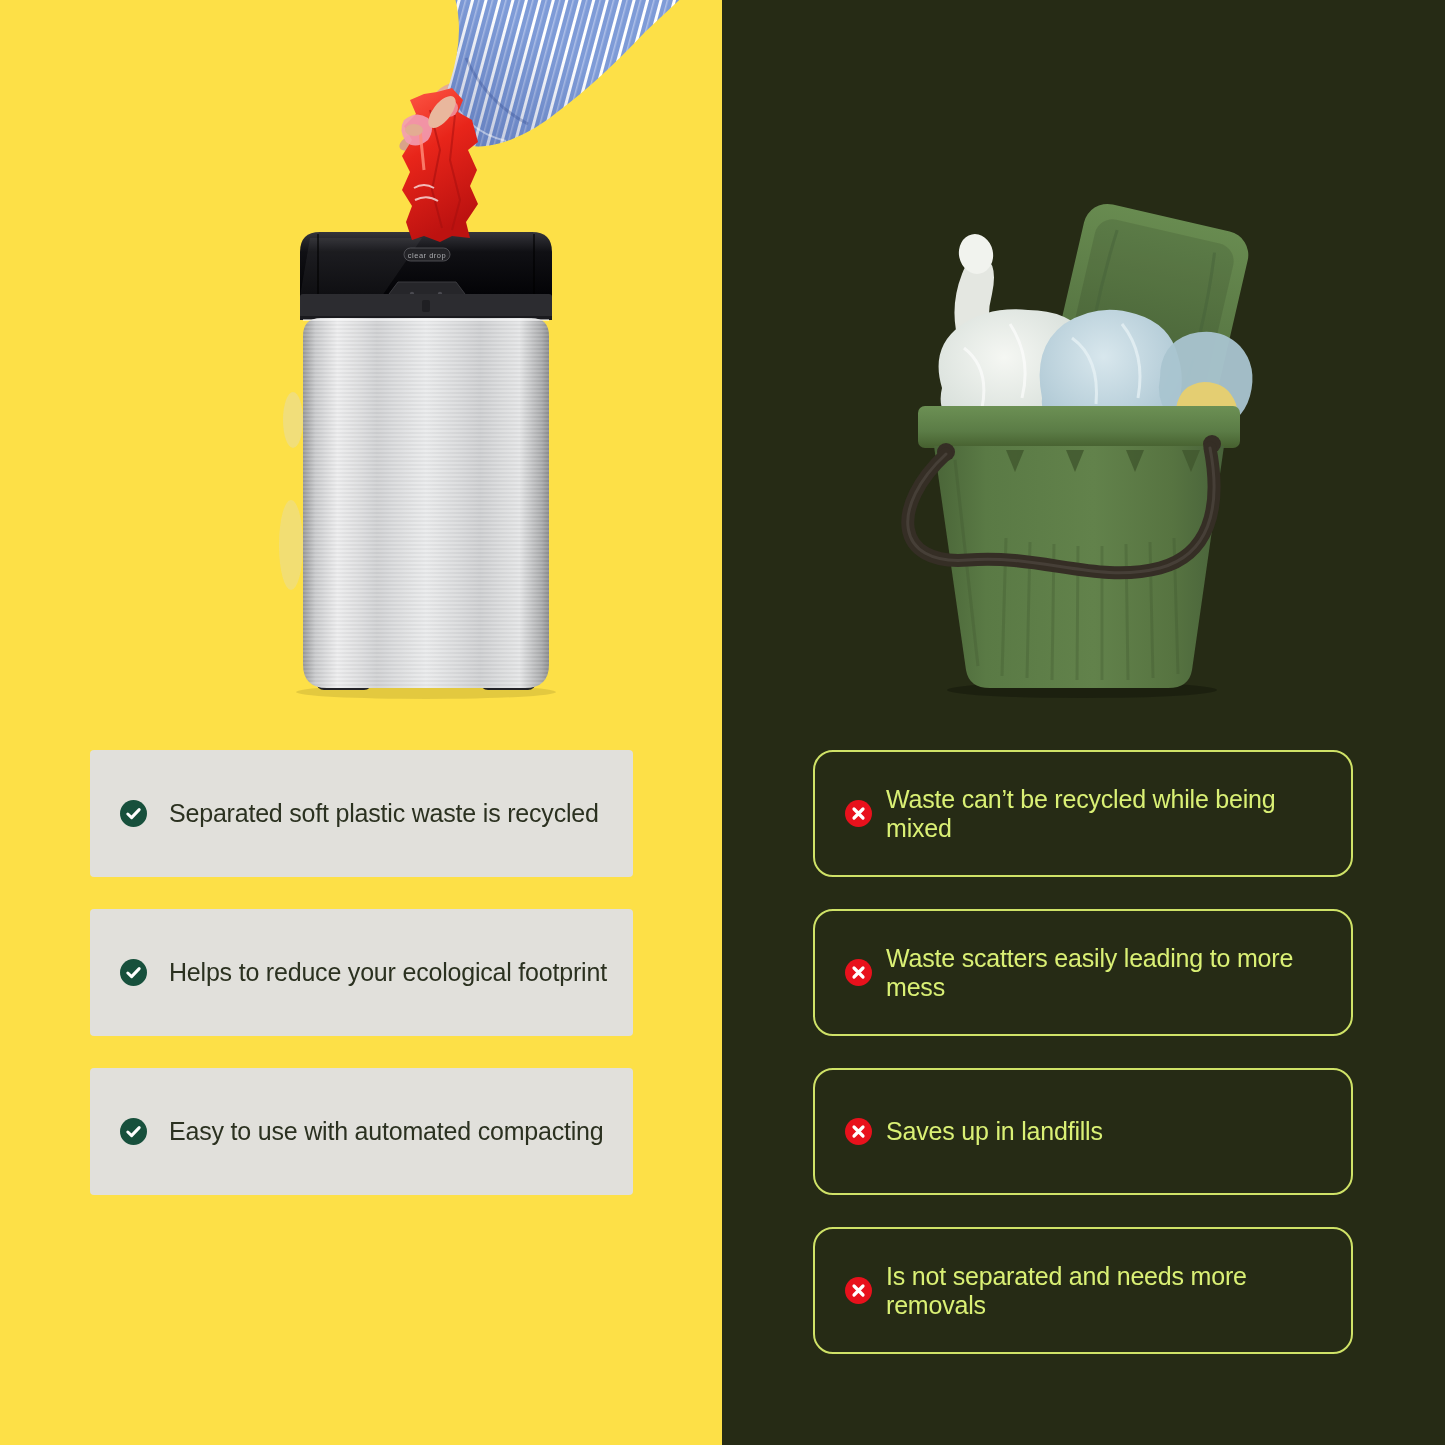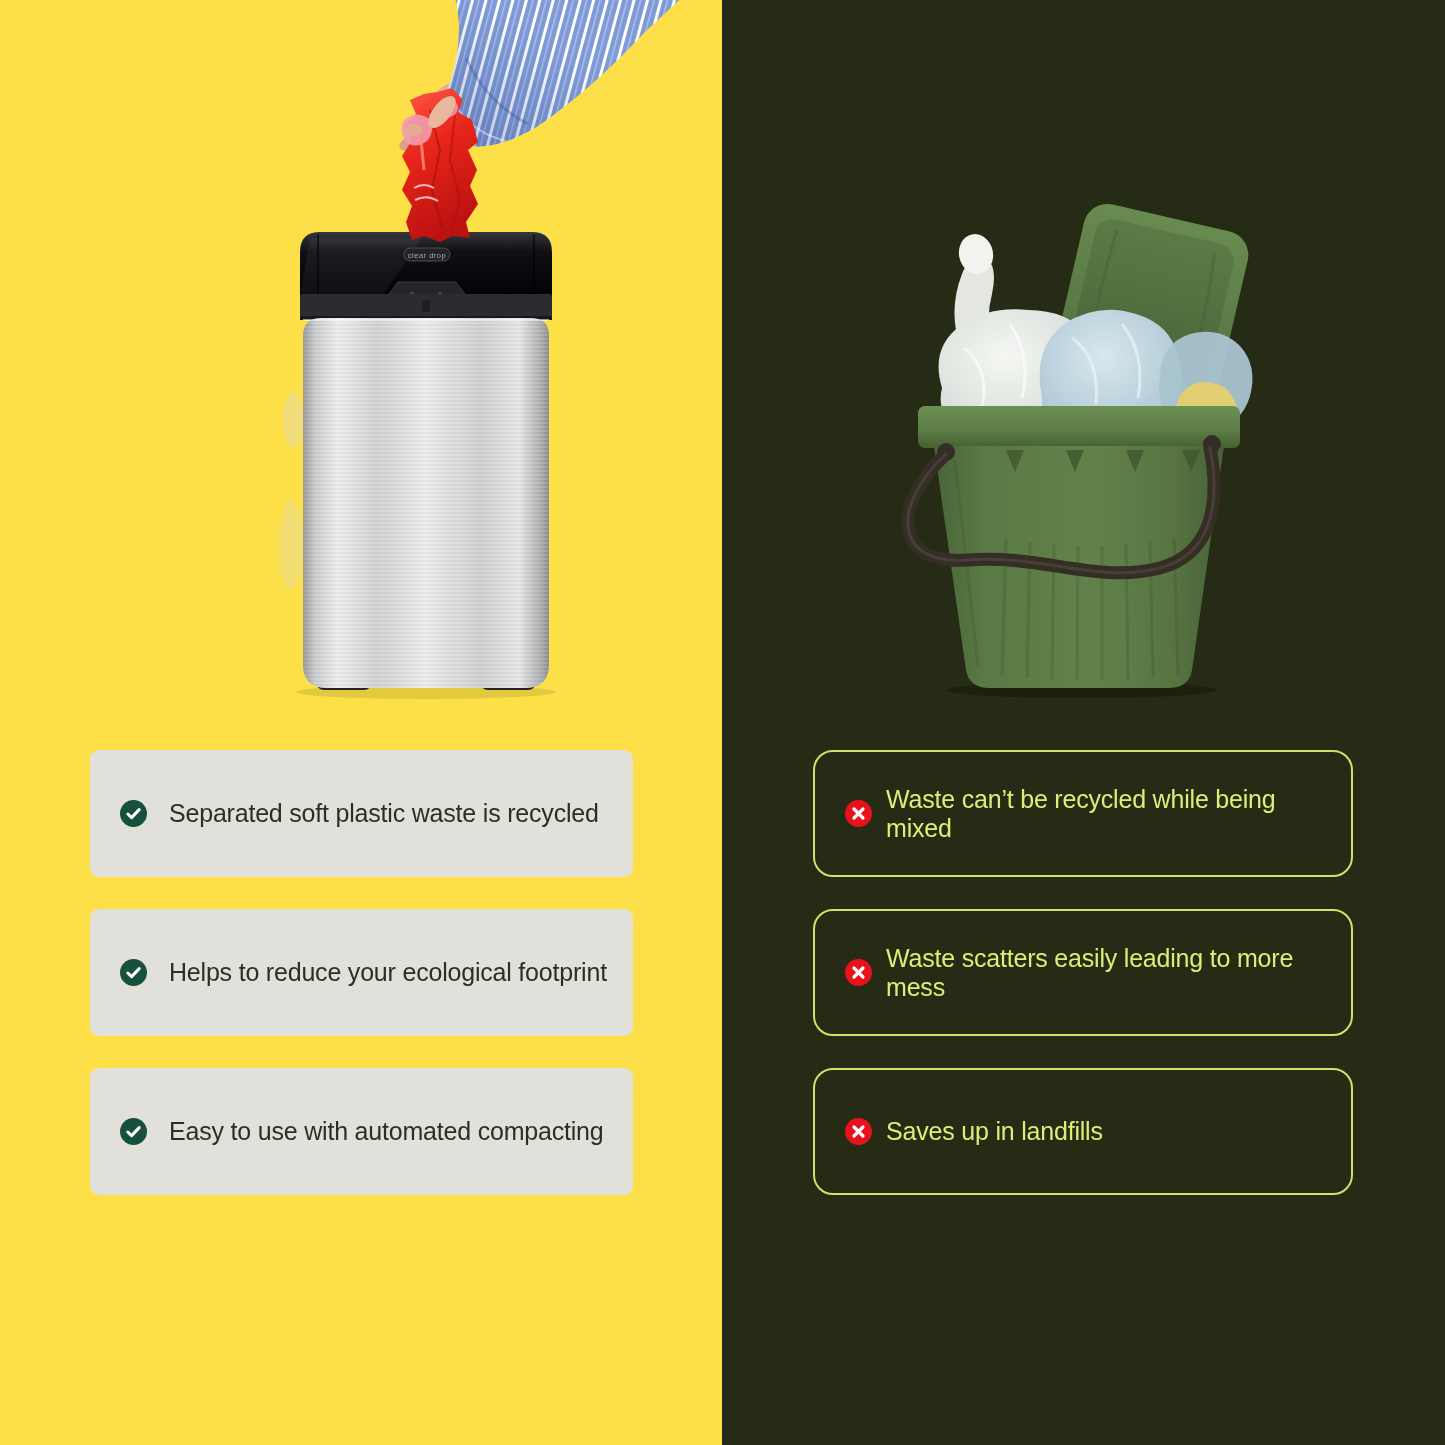--- a/index.html
+++ b/index.html
@@ -22,21 +22,21 @@
   .compactor-illus { left:0; top:0; width:722px; height:700px; }
   .bin-illus { left:138px; top:198px; width:440px; height:500px; }
 
   .features {
     position:absolute; top:750px; display:flex; flex-direction:column; gap:32px;
   }
   .features-left  { left:90px; width:543px; }
   .features-right { left:91px; width:540px; }
 
   .feature-card {
-    height:127px; border-radius:9px; background:#e1e0db;
+    height:127px; border-radius:4px; background:#e1e0db;
     display:flex; align-items:center; gap:22px; padding-left:30px; box-sizing:border-box;
   }
   .drawback-card {
     height:127px; border-radius:20px; background:transparent;
     border:2px solid #cfe267;
     display:flex; align-items:center; gap:14px; padding-left:30px; box-sizing:border-box;
   }
   .icon-badge { width:27px; height:27px; flex:0 0 27px; }
   .feature-label {
     font-size:25px; color:#2b3120; letter-spacing:-0.2px; padding-right:16px;
@@ -277,15 +277,22 @@
         </svg>
         <span class="drawback-label">Waste scatters easily leading to more mess</span>
       </div>
       <div class="drawback-card">
         <svg class="icon-badge" viewBox="0 0 27 27">
           <circle cx="13.5" cy="13.5" r="13.5" fill="#e8111c"></circle>
           <path d="M9 9 L18 18 M18 9 L9 18" stroke="#ffffff" stroke-width="3.2" stroke-linecap="round"></path>
         </svg>
         <span class="drawback-label">Saves up in landfills</span>
       </div>
+      <div class="drawback-card">
+        <svg class="icon-badge" viewBox="0 0 27 27">
+          <circle cx="13.5" cy="13.5" r="13.5" fill="#e8111c"></circle>
+          <path d="M9 9 L18 18 M18 9 L9 18" stroke="#ffffff" stroke-width="3.2" stroke-linecap="round"></path>
+        </svg>
+        <span class="drawback-label">Is not separated and needs more removals</span>
+      </div>
     </div>
   </div>
 </div>
 
 </body></html>

